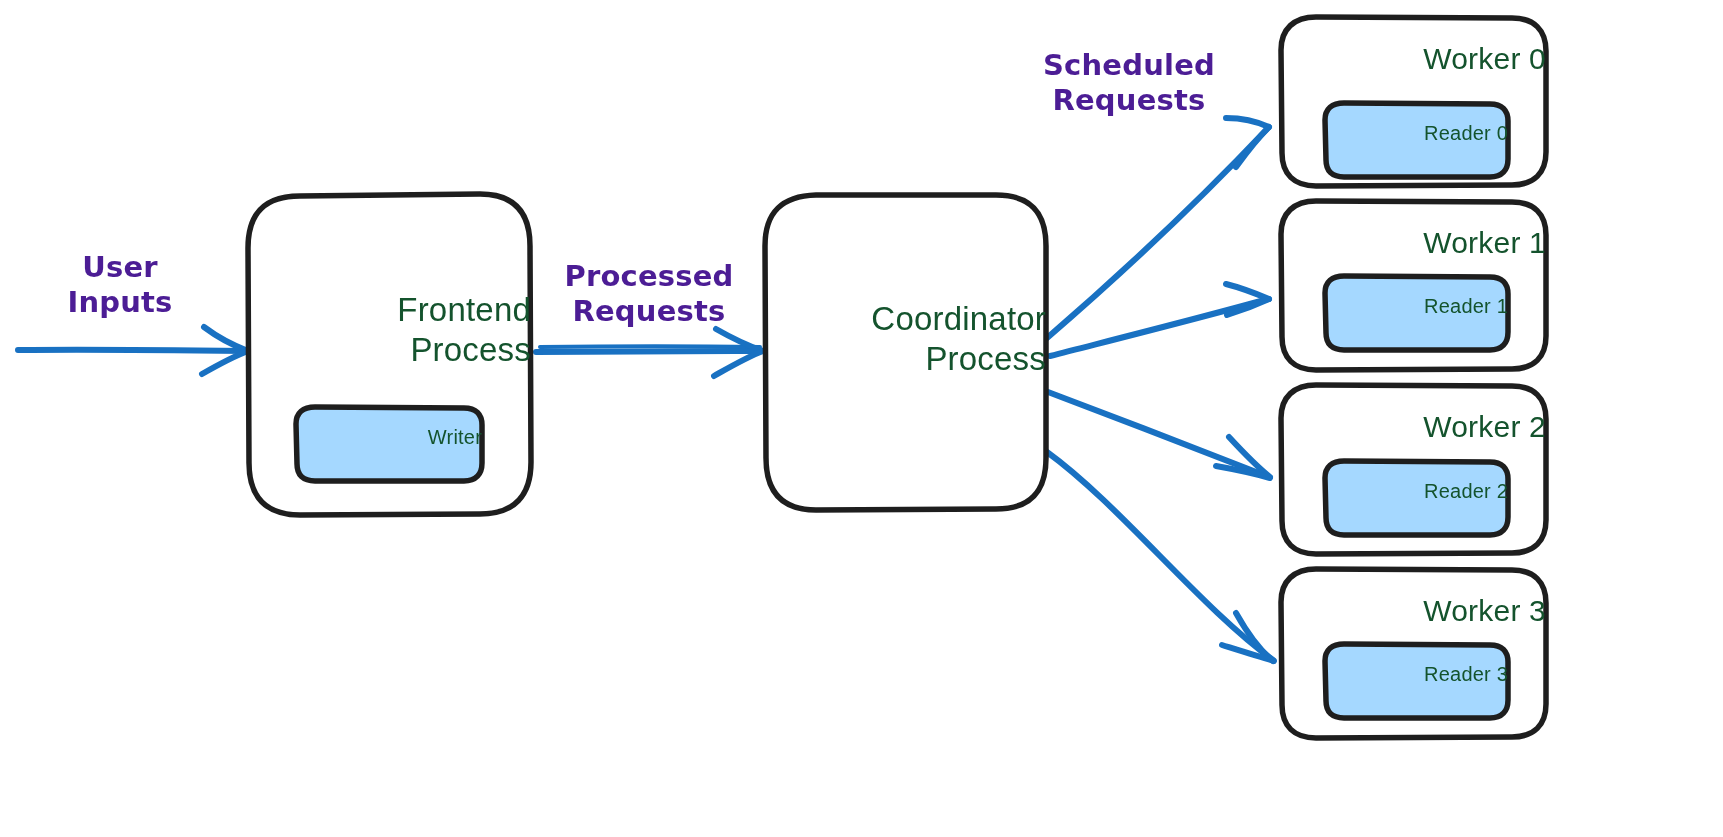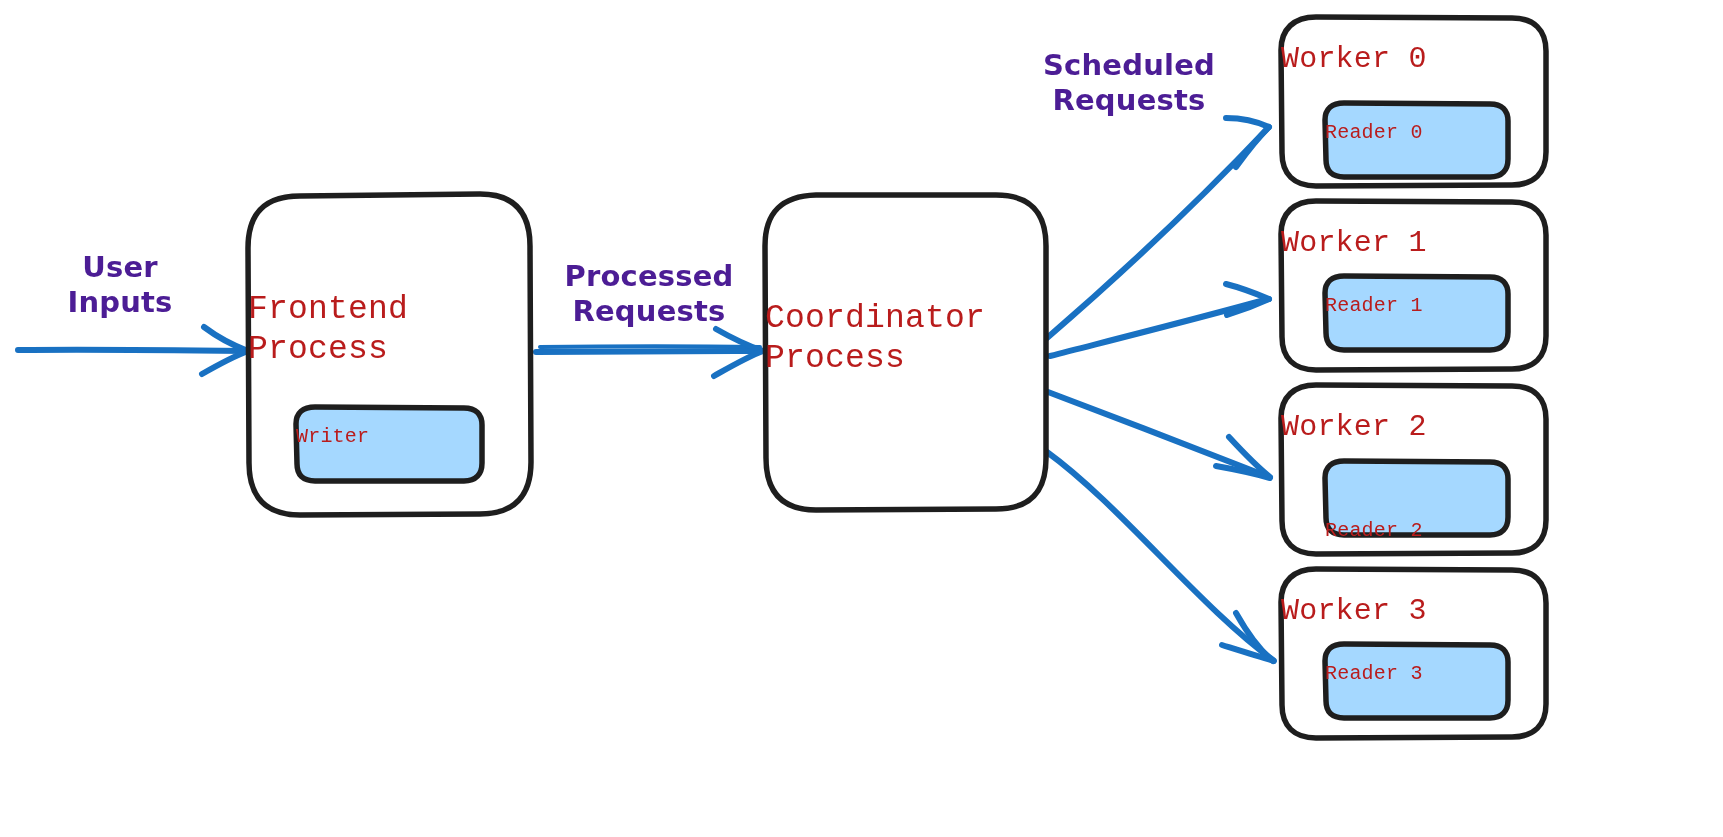--- a/index.html
+++ b/index.html
@@ -4,22 +4,22 @@
 <title>Architecture Diagram</title>
 <style>
   html,body{margin:0;padding:0;background:#ffffff;}
   body{width:1723px;height:837px;overflow:hidden;
        font-family:"DejaVu Sans", sans-serif;}
   #stage{position:relative;width:1723px;height:837px;background:#fff;}
   #stage svg.layer{position:absolute;left:0;top:0;width:1723px;height:837px;overflow:visible;}
   .node{position:absolute;box-sizing:border-box;}
   .node .node-label{
       position:absolute;left:0;right:0;
-      text-align:left;color:#b91c1c;
-      font-family:Liberation Mono, monospace;
+      text-align:right;color:#14532d;
+      font-family:Liberation Sans, sans-serif;
       font-weight:400;letter-spacing:.2px;line-height:1.22;
       white-space:pre-line;
   }
   .edge-label{
       position:absolute;color:#4c1d95;text-align:center;
       font-family:"DejaVu Sans", sans-serif;
       font-weight:700;line-height:1.2;white-space:pre-line;
       letter-spacing:.2px;
   }
   .proc-title{font-size:33px;}
@@ -119,21 +119,21 @@
     <div class="node-label worker-title" style="top:24px;">Worker 1</div>
   </div>
   <div class="node" style="left:1325px;top:276px;width:183px;height:74px;">
     <div class="node-label chip-title" style="top:18px;">Reader 1</div>
   </div>
 
   <div class="node" style="left:1281px;top:385px;width:265px;height:169px;">
     <div class="node-label worker-title" style="top:24px;">Worker 2</div>
   </div>
   <div class="node" style="left:1325px;top:461px;width:183px;height:74px;">
-    <div class="node-label chip-title" style="top:18px;margin-top:40px;">Reader 2</div>
+    <div class="node-label chip-title" style="top:18px;">Reader 2</div>
   </div>
 
   <div class="node" style="left:1281px;top:569px;width:265px;height:169px;">
     <div class="node-label worker-title" style="top:24px;">Worker 3</div>
   </div>
   <div class="node" style="left:1325px;top:644px;width:183px;height:74px;">
     <div class="node-label chip-title" style="top:18px;">Reader 3</div>
   </div>
 
   <div class="edge-label lbl-28" style="left:30px;top:250px;width:180px;">User

